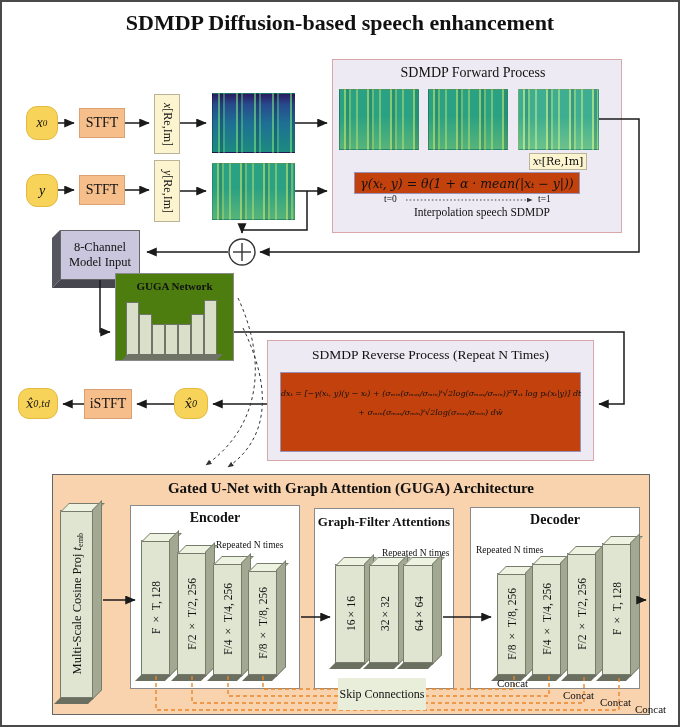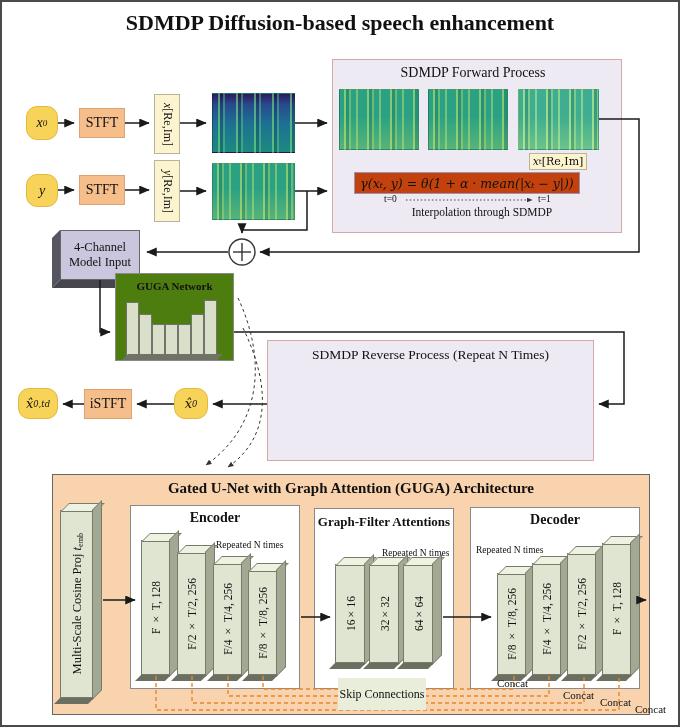--- a/index.html
+++ b/index.html
@@ -58,24 +58,28 @@
   <div class="abs spec spec-green" style="left:426px;top:87px;width:80px;height:61px;"></div>
   <div class="abs spec spec-green lighter" style="left:516px;top:87px;width:81px;height:61px;"></div>
   <div class="abs cream ctr math" style="left:527px;top:151px;width:58px;height:17px;font-size:11px;">
     <i>x</i>
       <sub>t</sub>
       <span>[Re,Im]</span>
   </div>
   <div class="abs fbox ctr math" style="left:352px;top:170px;width:226px;height:22px;font-size:12.5px;font-style:italic;">γ(xₜ, y) = θ(1 + α · mean(|xₜ − y|))</div>
   <div class="abs small" style="left:382px;top:192px;">t=0</div>
   <div class="abs small" style="left:536px;top:192px;">t=1</div>
-  <div class="abs" style="left:370px;top:204px;width:220px;text-align:center;font-size:11.5px;">Interpolation through SDMDP</div>
+  <div class="abs" style="left:370px;top:204px;width:220px;text-align:center;font-size:11.5px;">Interpolation speech SDMDP</div>
 
   <div class="abs panel" style="left:265px;top:338px;width:327px;height:121px;"></div>
   <div class="abs ptitle" style="left:265px;top:345px;width:327px;font-size:13.5px;">SDMDP Reverse Process (Repeat N Times)</div>
+  <div class="abs fbox" style="left:278px;top:370px;width:301px;height:80px;">
+    <div class="math" style="margin-top:16px;text-align:center;font-size:8px;font-style:italic;white-space:nowrap;">dxₜ = [−γ(xₜ, y)(y − xₜ) + (σₘᵢₙ(σₘₐₓ/σₘᵢₙ)ᵗ√2log(σₘₐₓ/σₘᵢₙ))²∇ₓₜ log pₜ(xₜ|y)] dt</div>
+    <div class="math" style="margin-top:10px;text-align:center;font-size:8px;font-style:italic;white-space:nowrap;">+ σₘᵢₙ(σₘₐₓ/σₘᵢₙ)ᵗ√2log(σₘₐₓ/σₘᵢₙ) dw̄</div>
+  </div>
 
   <div class="abs node ctr" style="left:24px;top:104px;width:32px;height:34px;">
     <span>x</span>
       <sub>0</sub>
   </div>
   <div class="abs obox ctr" style="left:77px;top:106px;width:46px;height:30px;">STFT</div>
   <div class="abs cream ctr" style="left:152px;top:92px;width:26px;height:60px;">
     <div class="vtext"><i>x</i><span>[Re,Im]</span></div>
   </div>
   <div class="abs spec spec-blue" style="left:210px;top:91px;width:83px;height:60px;"></div>
@@ -84,21 +88,21 @@
   <div class="abs obox ctr" style="left:77px;top:173px;width:46px;height:30px;">STFT</div>
   <div class="abs cream ctr" style="left:152px;top:158px;width:26px;height:62px;">
     <div class="vtext"><i>y</i><span>[Re,Im]</span></div>
   </div>
   <div class="abs spec spec-green" style="left:210px;top:161px;width:83px;height:57px;"></div>
 
   <div class="abs box3d-dl ctr" style="left:58px;top:228px;width:80px;height:50px;font-size:12.5px;">
     <i class="fl"></i>
       <i class="fb"></i>
     <div>
-        <div>4-Channel</div>
+        <div>8-Channel</div>
         <div>Model Input</div>
       </div>
   </div>
 
   <div class="abs" style="left:113px;top:271px;width:119px;height:88px;background:#4d7c0f;border:1px solid #8a8a8a;">
     <div style="text-align:center;font-size:11px;font-weight:bold;margin-top:6px;">GUGA Network</div>
     <div class="ubar" style="left:10px;top:28px;width:11px;height:52px;"></div>
     <div class="ubar" style="left:23px;top:40px;width:11px;height:40px;"></div>
     <div class="ubar" style="left:36px;top:50px;width:11px;height:30px;"></div>
     <div class="ubar" style="left:49px;top:50px;width:11px;height:30px;"></div>

